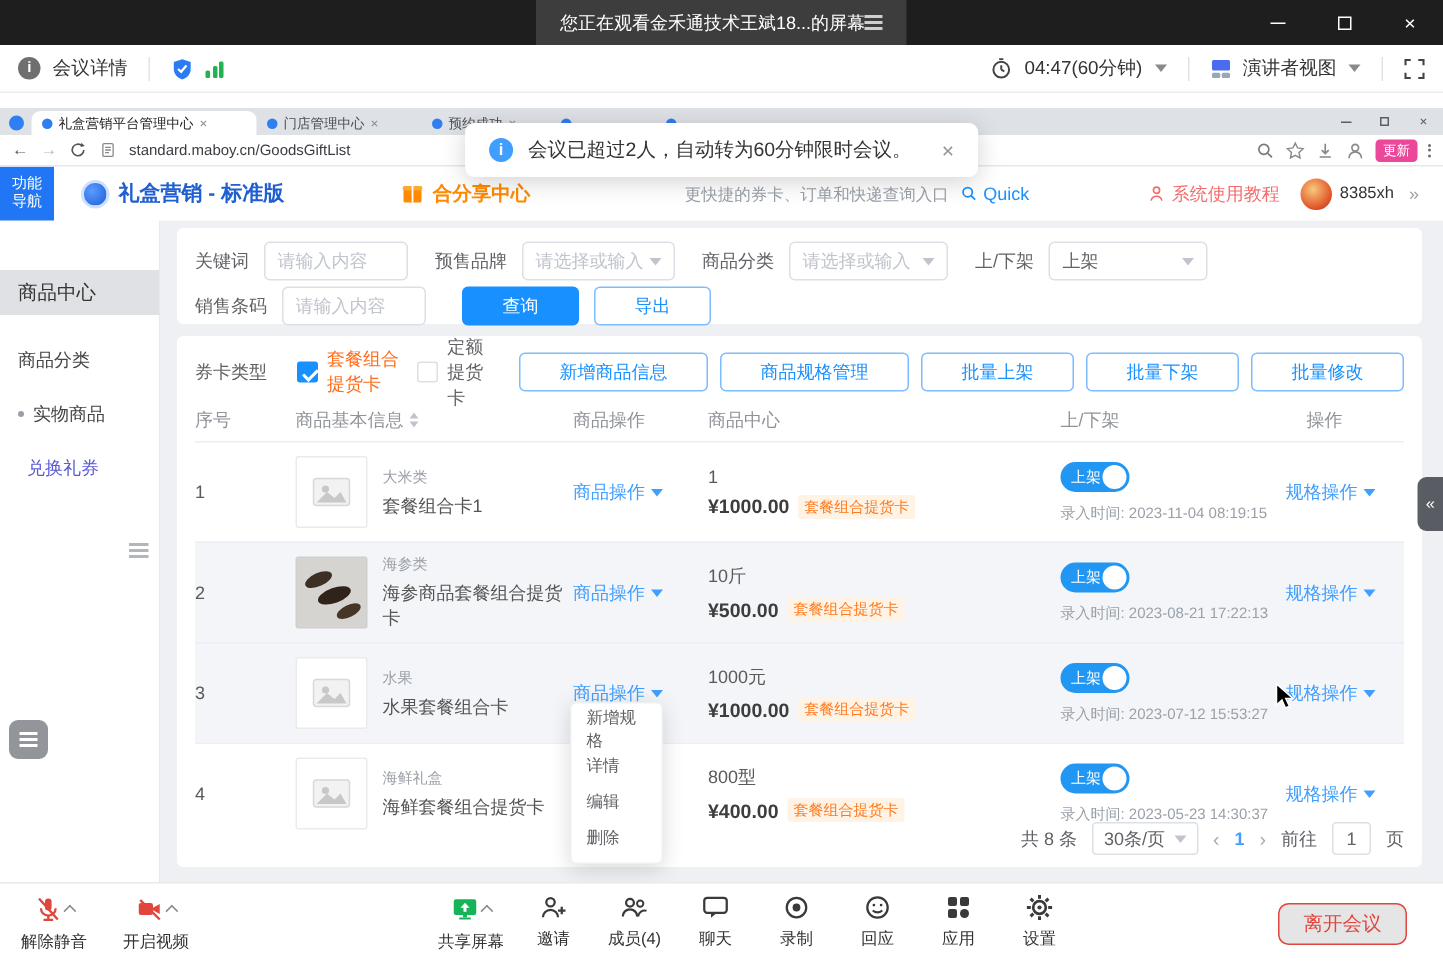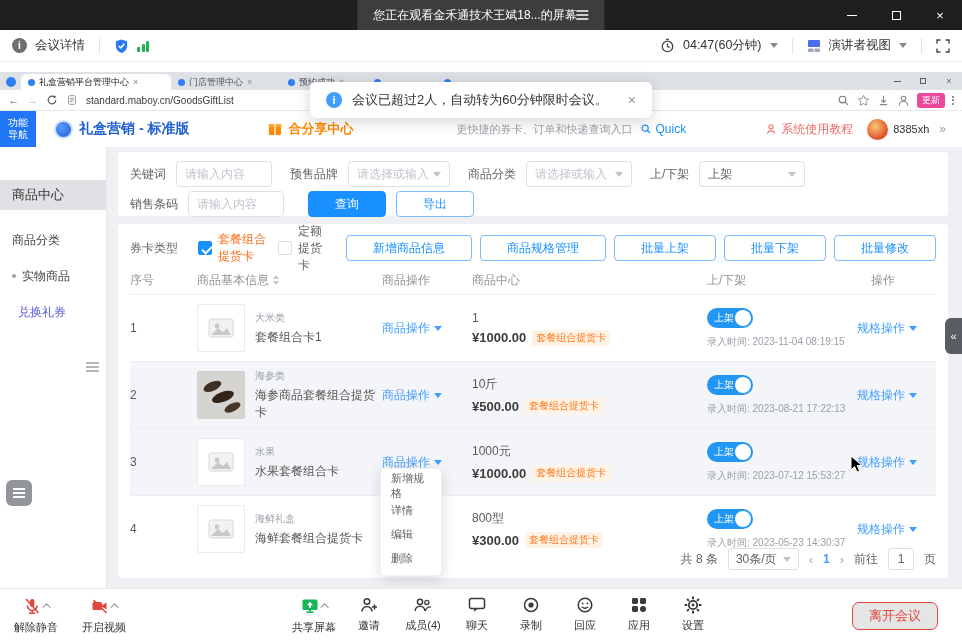--- a/index.html
+++ b/index.html
@@ -549,21 +549,21 @@
             <div class="pname">海鲜套餐组合提货卡</div>
           </div>
         </div>
         <span class="link">
             <span>商品操作</span>
             <span class="lc"></span>
           </span>
         <div>
           <div class="spec-l1">800型</div>
           <div class="price-line">
-            <span class="price">¥300.00</span>
+            <span class="price">¥400.00</span>
             <span class="tag">套餐组合提货卡</span>
           </div>
         </div>
         <div>
           <span class="toggle">
               <span class="t-txt">上架</span>
               <span class="knob"></span>
             </span>
           <div class="time-txt">录入时间: 2023-05-23 14:30:37</div>
         </div>

